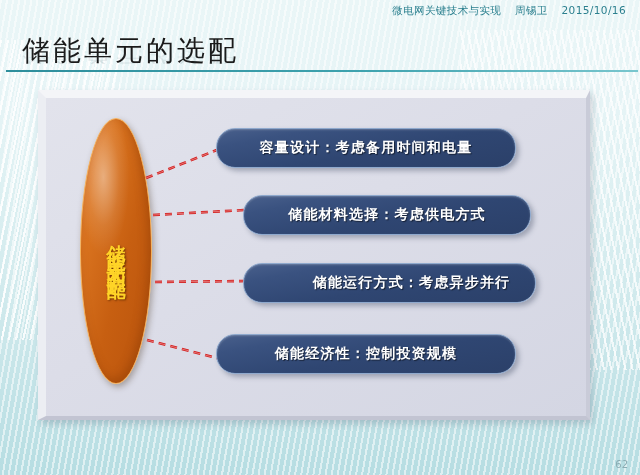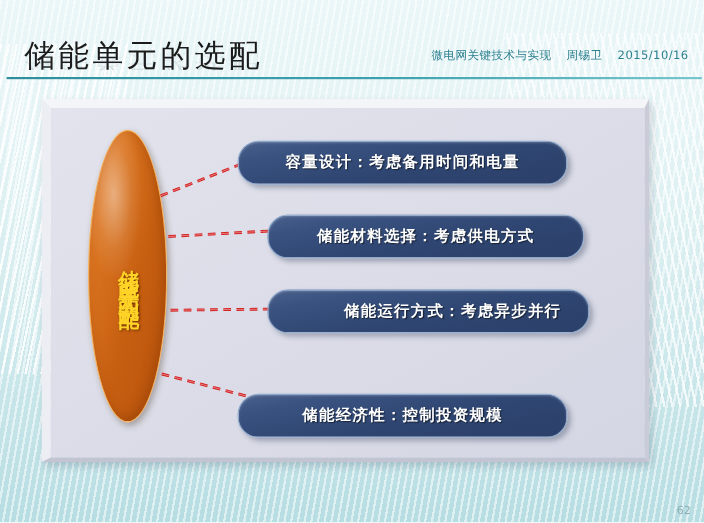--- a/index.html
+++ b/index.html
@@ -52,21 +52,20 @@
   }
 
   
   #header-line {
     position: absolute;
     top: 4px; right: 14px;
     font-size: 10.5px;
     color: #2a7f8e;
     letter-spacing: 0.4px;
     white-space: nowrap;
-    margin-top: 40px;
   }
   #header-line span { margin-left: 10px; }
   #header-line span:first-child { margin-left: 0; }
 
   
   #title-zone {
     position: absolute;
     left: 22px; top: 34px;
     width: 600px; height: 56px;
   }
@@ -164,21 +163,21 @@
     letter-spacing: 1.2px;
     font-weight: bold;
     font-family: "DejaVu Serif", "Liberation Serif", serif;
     text-shadow: 1px 1px 1px rgba(0,0,0,0.55);
     white-space: nowrap;
   }
 
   #box-0 { left: 216px; top: 128px; width: 300px; }
   #box-1 { left: 243px; top: 195px; width: 288px; }
   #box-2 { left: 243px; top: 263px; width: 293px; padding-left: 44px; }
-  #box-3 { left: 216px; top: 334px; width: 300px; margin-top: 24px; }
+  #box-3 { left: 216px; top: 334px; width: 300px; }
 
   
   #connectors { position: absolute; left:0; top:0; width:640px; height:475px; pointer-events:none; }
 
   
   #watermark {
     position: absolute;
     left: 440px; top: 434px;
     display: flex; align-items: center; gap: 7px;
   }

